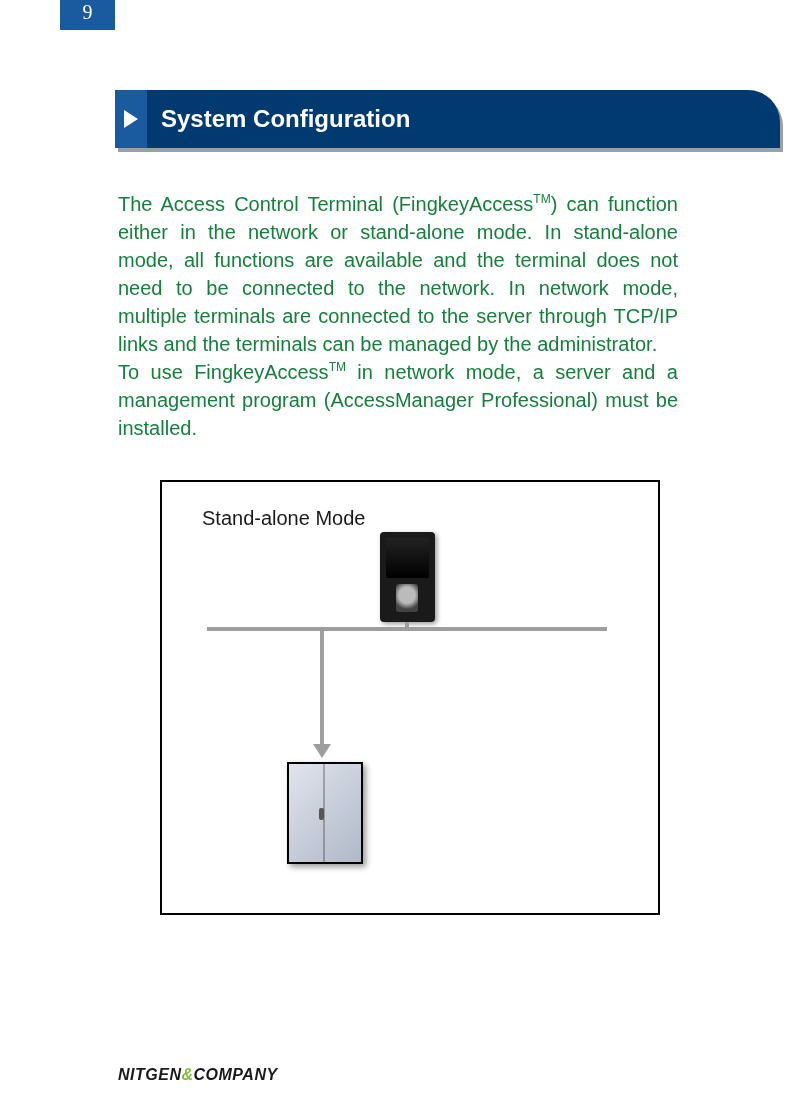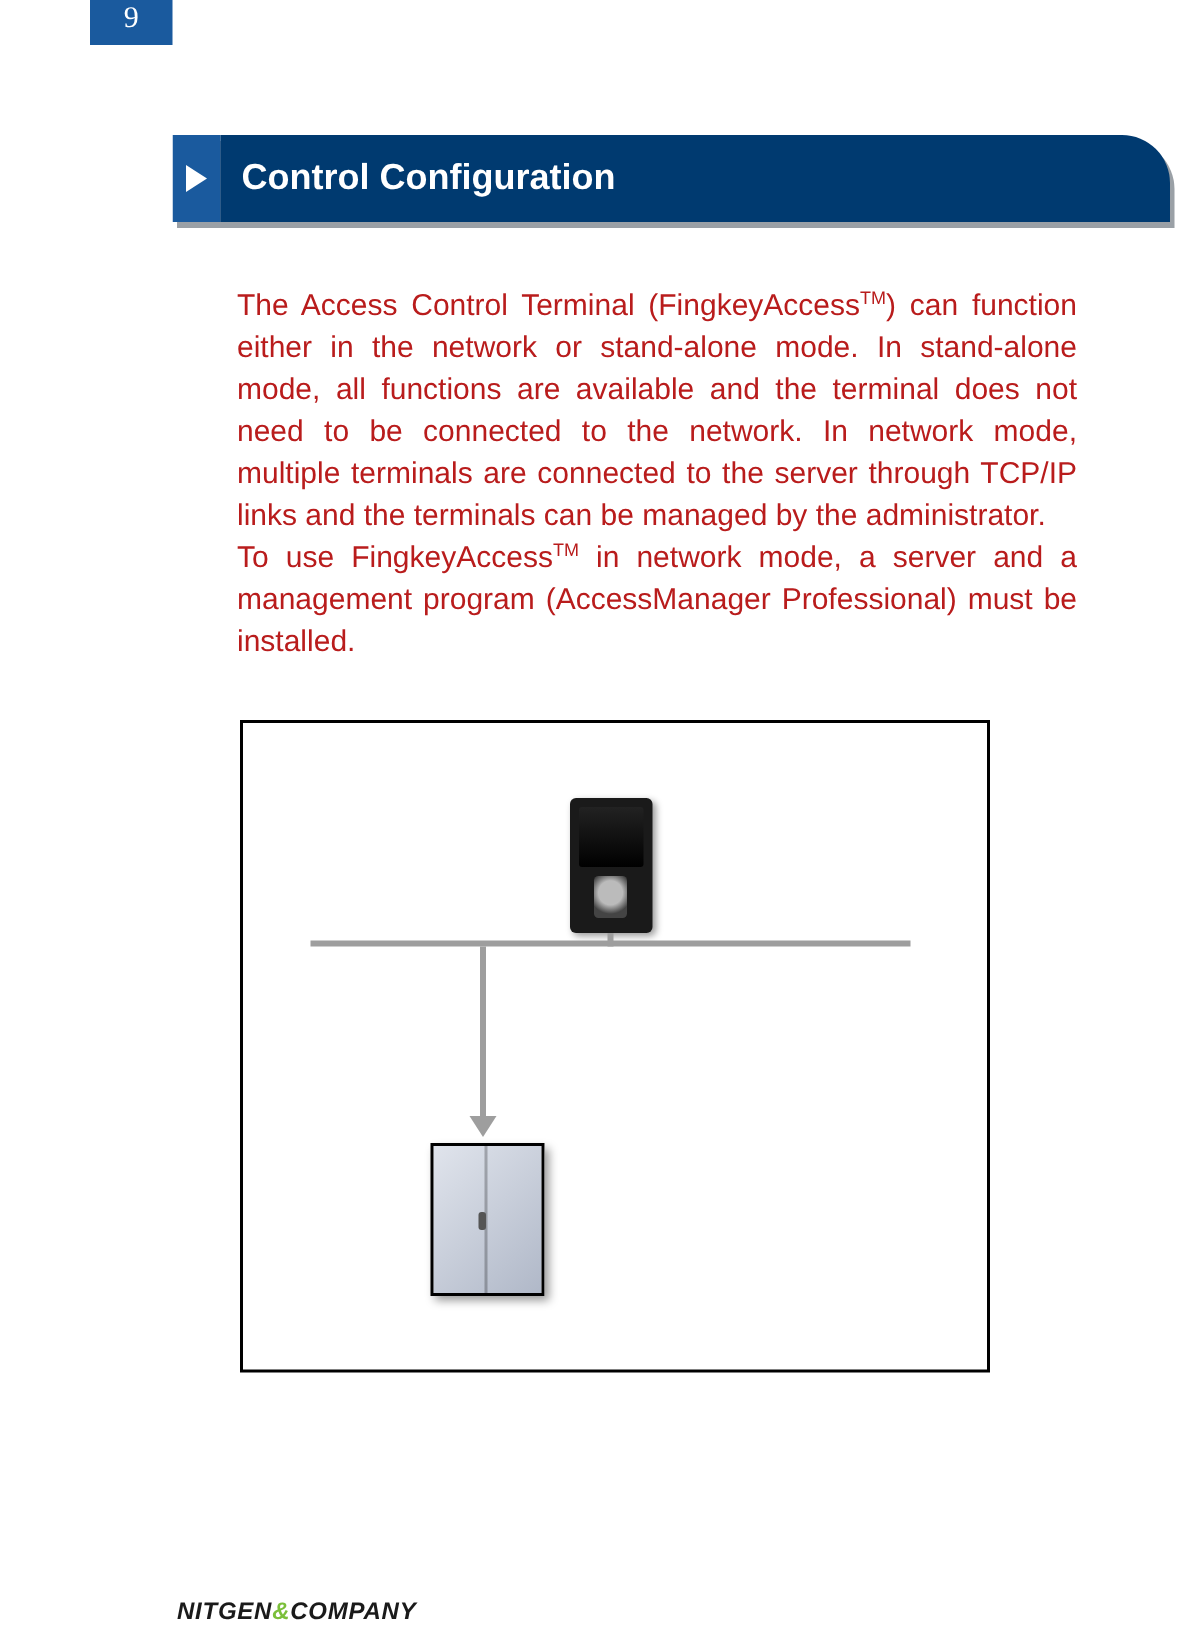--- a/index.html
+++ b/index.html
@@ -66,25 +66,24 @@
     font-size: 24px;
     display: flex;
     align-items: center;
     padding-left: 14px;
   }
   .body-text {
     position: absolute;
     top: 190px;
     left: 118px;
     width: 560px;
-    color: #b91c1c;
+    color: #15803d;
     font-size: 20px;
     line-height: 1.4;
     text-align: justify;
-    margin-left: 40px;
   }
   .body-text sup { font-size: 12px; vertical-align: super; }
   .diagram-box {
     position: absolute;
     top: 480px;
     left: 160px;
     width: 500px;
     height: 435px;
     border: 2px solid #000;
     box-sizing: border-box;
@@ -195,31 +194,32 @@
 </div>
 
 <div class="heading-banner">
   <div class="heading-shadow"></div>
   <div class="heading-front">
     <div class="heading-left">
       <svg width="14" height="18" viewBox="0 0 14 18">
         <polygon points="0,0 14,9 0,18" fill="#ffffff"></polygon>
       </svg>
     </div>
-    <div class="heading-right">Control Configuration</div>
+    <div class="heading-right">System Configuration</div>
   </div>
 </div>
 
 <div class="body-text">
   <span>The Access Control Terminal (FingkeyAccess</span><sup>TM</sup><span>) can function either in the network or stand-alone mode. In stand-alone mode, all functions are available and the terminal does not need to be connected to the network. In network mode, multiple terminals are connected to the server through TCP/IP links and the terminals can be managed by the administrator.</span>
   <br>
   <span>To use FingkeyAccess</span><sup>TM</sup><span> in network mode, a server and a management program (AccessManager Professional) must be installed.</span>
 </div>
 
 <div class="diagram-box">
+  <div class="diagram-title">Stand-alone Mode</div>
   <div class="terminal-device"></div>
   <div class="vstub"></div>
   <div class="hbar"></div>
   <div class="vline"></div>
   <div class="arrowhead"></div>
   <div class="door-img"></div>
 </div>
 
 <div class="footer-brand">
   <span>NITGEN</span><span class="amp">&amp;</span><span>COMPANY</span>

